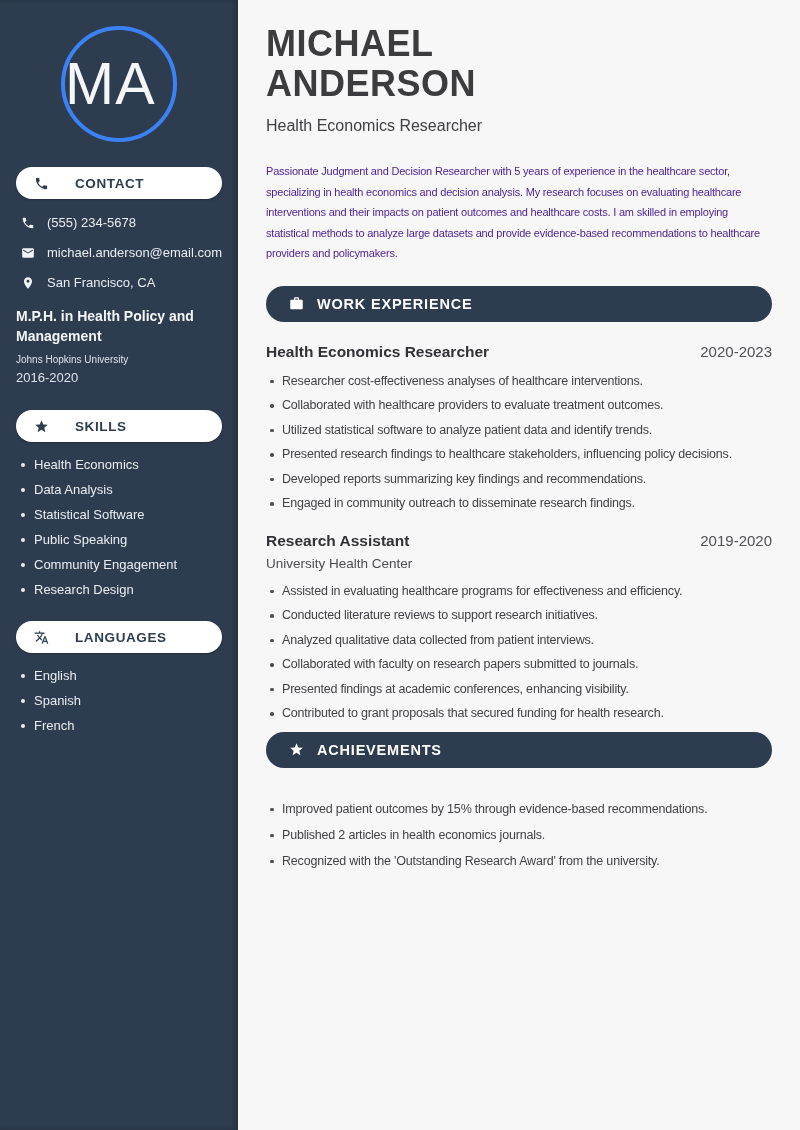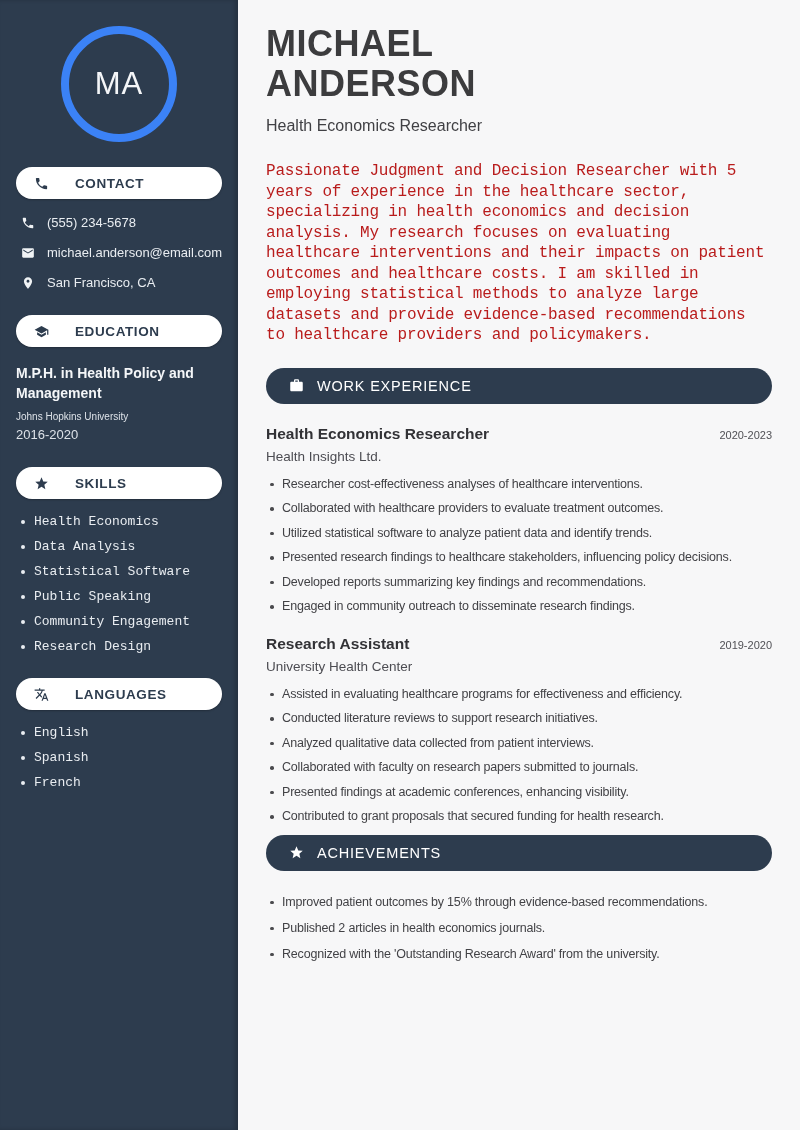--- a/index.html
+++ b/index.html
@@ -14,25 +14,25 @@
   
   .sidebar {
     width: 238px; flex-shrink: 0;
     background: #2d3c4e;
     color: #e9edf1;
     padding: 26px 16px 0 16px;
     box-shadow: inset -3px 0 4px rgba(0,0,0,0.18);
   }
   .avatar {
     width: 116px; height: 116px;
-    border: 8px solid #3b82f6;
+    border: 4px solid #3b82f6;
     border-radius: 50%;
     margin: 0 auto;
-    display: flex; align-items: center; justify-content: center;
-    font-size: 31px; font-weight: 500; color: #f4f6f8; letter-spacing: 1px;
+    display: flex; align-items: center; 
+    font-size: 59px; font-weight: 500; color: #f4f6f8; letter-spacing: 1px;
   }
   .s-pill {
     height: 32px; background: #ffffff; color: #2d3c4e;
     border-radius: 16px;
     display: flex; align-items: center; gap: 26px;
     padding: 0 18px;
     font-size: 13.5px; font-weight: bold; letter-spacing: 0.6px;
     margin-top: 25px;
     box-shadow: 0 1px 2px rgba(0,0,0,0.25);
   }
@@ -40,63 +40,63 @@
   .contact-list { margin-top: 16px; }
   .contact-row {
     display: flex; align-items: center; gap: 12px;
     padding-left: 5px; margin-top: 15px;
     font-size: 13px; color: #e9edf1; text-align: right;
   }
   .contact-row svg { width: 14px; height: 14px; flex-shrink: 0; fill: #f0f3f5; }
   .edu-degree { margin-top: 16px; font-size: 14px; font-weight: bold; line-height: 20px; color: #f4f6f8; }
   .edu-school { margin-top: 8px; font-size: 10px; color: #dde2e8; }
   .edu-years  { margin-top: 5px; font-size: 13px; color: #dde2e8; }
-  .s-list { margin: 16px 0 0; padding: 0; list-style: none; font-family: Liberation Mono, monospace; }
+  .s-list { margin: 16px 0 0; padding: 0; list-style: none; }
   .s-list li {
     position: relative; padding-left: 18px; margin-top: 12px;
     font-size: 13px; line-height: 13px; color: #e9edf1;
   }
   .s-list li::before {
     content: ""; position: absolute; left: 5px; top: 4.5px;
     width: 4px; height: 4px; border-radius: 50%; background: #e9edf1;
   }
 
   
   .main { flex: 1; background: #f7f7f8; padding: 24px 28px 0 28px; }
   .name { font-size: 36px; line-height: 40px; font-weight: bold; color: #3c3c3e; letter-spacing: 0.5px; }
   .job-title-sub { margin-top: 13px; font-size: 16px; color: #404044; }
   .summary {
-    margin-top: 26px; font-size: 16px; letter-spacing: -0.2px;
-    line-height: 20.5px; color: #b91c1c; max-width: 508px; font-family: Liberation Mono, monospace;
+    margin-top: 26px; font-size: 11px; letter-spacing: -0.2px;
+    line-height: 20.5px; color: #4c1d95; max-width: 508px;
   }
   .d-pill {
     margin-top: 22px; height: 36px;
     background: #2d3c4e; color: #ffffff;
     border-radius: 18px;
     display: flex; align-items: center; gap: 13px;
     padding: 0 23px;
-    font-size: 14.5px; font-weight: normal; letter-spacing: 0.8px;
+    font-size: 14.5px; font-weight: bold; letter-spacing: 0.8px;
   }
   .d-pill svg { width: 15px; height: 15px; fill: #ffffff; flex-shrink: 0; }
   .job { margin-top: 21px; }
   .job-head { display: flex; justify-content: space-between; align-items: baseline; }
   .job-role { font-size: 15.5px; font-weight: bold; color: #323236; }
-  .job-dates { font-size: 11px; color: #505055; }
+  .job-dates { font-size: 15px; color: #505055; }
   .job-company { margin-top: 6px; font-size: 13.5px; color: #4c4c52; }
   .bullets { margin: 14px 0 0; padding: 0; list-style: none; }
   .bullets li {
     position: relative; padding-left: 16px; margin-bottom: 11px;
     font-size: 12.5px; letter-spacing: -0.2px; line-height: 13.5px; color: #424246;
   }
   .bullets li::before {
     content: ""; position: absolute; left: 4px; top: 5px;
     width: 3.5px; height: 3.5px; border-radius: 50%; background: #4a4a4e;
   }
   .ach-pill { margin-top: 4px; }
-  .ach-list { margin-top: 25px; }
+  .ach-list { margin-top: 35px; }
   .ach-list li { margin-bottom: 12.5px; }
 </style>
 </head>
 <body>
 
 <div class="page">
 
   <aside class="sidebar">
 
     <div class="avatar">
@@ -123,26 +123,20 @@
         <span>michael.anderson@email.com</span>
       </div>
       <div class="contact-row">
         <svg viewBox="0 0 24 24">
             <path d="M12 2C8.13 2 5 5.13 5 9c0 5.25 7 13 7 13s7-7.75 7-13c0-3.87-3.13-7-7-7zm0 9.5c-1.38 0-2.5-1.12-2.5-2.5s1.12-2.5 2.5-2.5 2.5 1.12 2.5 2.5-1.12 2.5-2.5 2.5z"></path>
           </svg>
         <span>San Francisco, CA</span>
       </div>
     </div>
 
-    <div class="s-pill">
-      <svg viewBox="0 0 24 24" fill="#2d3c4e">
-          <path d="M5 13.18v4L12 21l7-3.82v-4L12 17l-7-3.82zM12 3L1 9l11 6 9-4.91V17h2V9L12 3z"></path>
-        </svg>
-      <span>EDUCATION</span>
-    </div>
     <div class="edu-degree">M.P.H. in Health Policy and Management</div>
     <div class="edu-school">Johns Hopkins University</div>
     <div class="edu-years">2016-2020</div>
 
     <div class="s-pill">
       <svg viewBox="0 0 24 24" fill="#2d3c4e">
           <path d="M12 17.27L18.18 21l-1.64-7.03L22 9.24l-7.19-.61L12 2 9.19 8.63 2 9.24l5.46 4.73L5.82 21z"></path>
         </svg>
       <span>SKILLS</span>
     </div>
@@ -184,21 +178,20 @@
           <path d="M20 6h-4V4c0-1.11-.89-2-2-2h-4c-1.11 0-2 .89-2 2v2H4c-1.11 0-1.99.89-1.99 2L2 19c0 1.11.89 2 2 2h16c1.11 0 2-.89 2-2V8c0-1.11-.89-2-2-2zm-6 0h-4V4h4v2z"></path>
         </svg>
       <span>WORK EXPERIENCE</span>
     </div>
 
     <section class="job">
       <div class="job-head">
         <span class="job-role">Health Economics Researcher</span>
         <span class="job-dates">2020-2023</span>
       </div>
-      <div class="job-company">Health Insights Ltd.</div>
       <ul class="bullets">
         <li>Researcher cost-effectiveness analyses of healthcare interventions.</li>
         <li>Collaborated with healthcare providers to evaluate treatment outcomes.</li>
         <li>Utilized statistical software to analyze patient data and identify trends.</li>
         <li>Presented research findings to healthcare stakeholders, influencing policy decisions.</li>
         <li>Developed reports summarizing key findings and recommendations.</li>
         <li>Engaged in community outreach to disseminate research findings.</li>
       </ul>
     </section>
 

